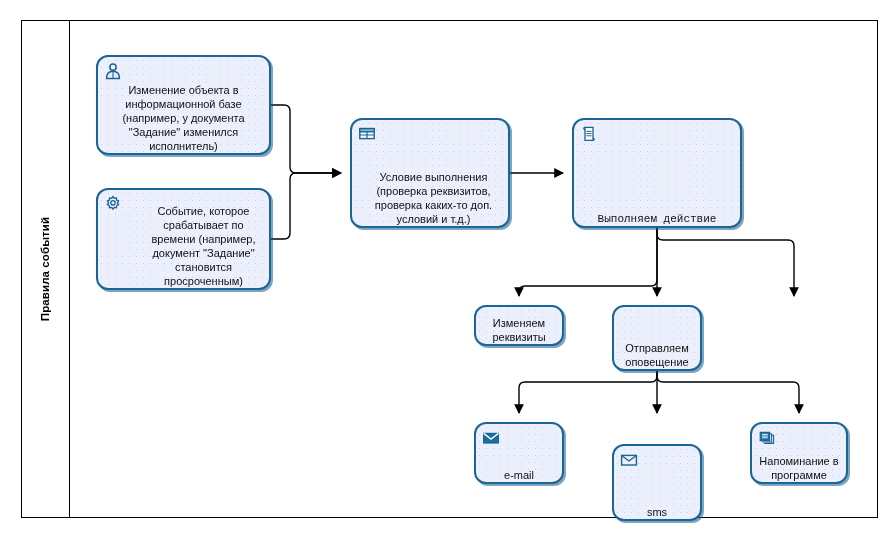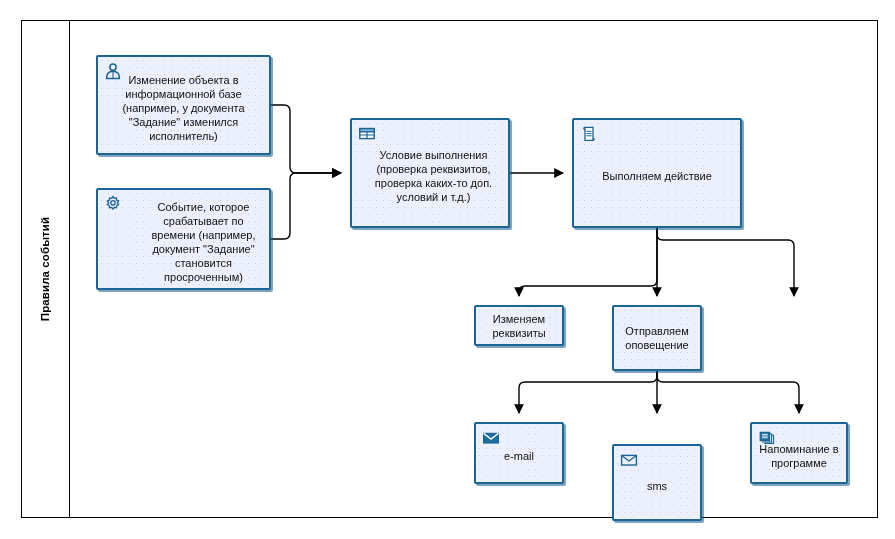--- a/index.html
+++ b/index.html
@@ -58,27 +58,27 @@
     width: 895px;
     height: 539px;
     pointer-events: none;
   }
 
   
   .node {
     position: absolute;
     box-sizing: border-box;
     border: 2px solid #1a6496;
-    border-radius: 2px;
+    border-radius: 12px;
     background-color: #eceffc;
     background-image: radial-gradient(#c9cdf0 0.9px, transparent 1px);
     background-size: 7px 7px;
     box-shadow: 2px 2px 0 0 rgba(20, 90, 140, 0.55);
     display: flex;
-    align-items: center;
+    align-items: flex-end;
     justify-content: center;
     text-align: center;
   }
   .node .label {
     font-size: 11px;
     line-height: 14px;
     color: #111111;
     padding: 0 6px;
     position: relative;
     z-index: 2;
@@ -164,21 +164,21 @@
     <span class="node-icon">
       <svg width="18" height="18" viewBox="0 0 18 18">
         <rect x="1.8" y="3.6" width="14.4" height="10" fill="#ffffff" stroke="#1a6496" stroke-width="1.4"></rect>
         <rect x="1.8" y="3.6" width="14.4" height="3.2" fill="#7fb6e0" stroke="#1a6496" stroke-width="1.4"></rect>
         <path d="M 1.8 10 L 16.2 10 M 9 6.8 L 9 13.6" stroke="#1a6496" stroke-width="1.2"></path>
       </svg>
     </span>
     <span class="label">Условие выполнения (проверка реквизитов, проверка каких-то доп. условий и т.д.)</span>
   </div>
 
-  <div class="node has-icon" style="left:572px; top:118px; width:170px; height:110px;">
+  <div class="node has-icon" style="left:572px; top:118px; width:170px; height:110px;font-family:Liberation Mono, monospace;">
     <span class="node-icon">
       <svg width="18" height="18" viewBox="0 0 18 18">
         <path d="M 5 2.4 L 13 2.4 L 13 15.4 L 5 15.4 Z" fill="#ffffff" stroke="#1a6496" stroke-width="1.3"></path>
         <path d="M 5 2.4 C 3.4 2.4 3.4 4.6 5 4.6 M 13 15.4 C 14.6 15.4 14.6 13.2 13 13.2" fill="none" stroke="#1a6496" stroke-width="1.2"></path>
         <path d="M 6.4 6.4 L 11.6 6.4 M 6.4 8.6 L 11.6 8.6 M 6.4 10.8 L 11.6 10.8" stroke="#1a6496" stroke-width="1"></path>
       </svg>
     </span>
     <span class="label">Выполняем действие</span>
   </div>
 

